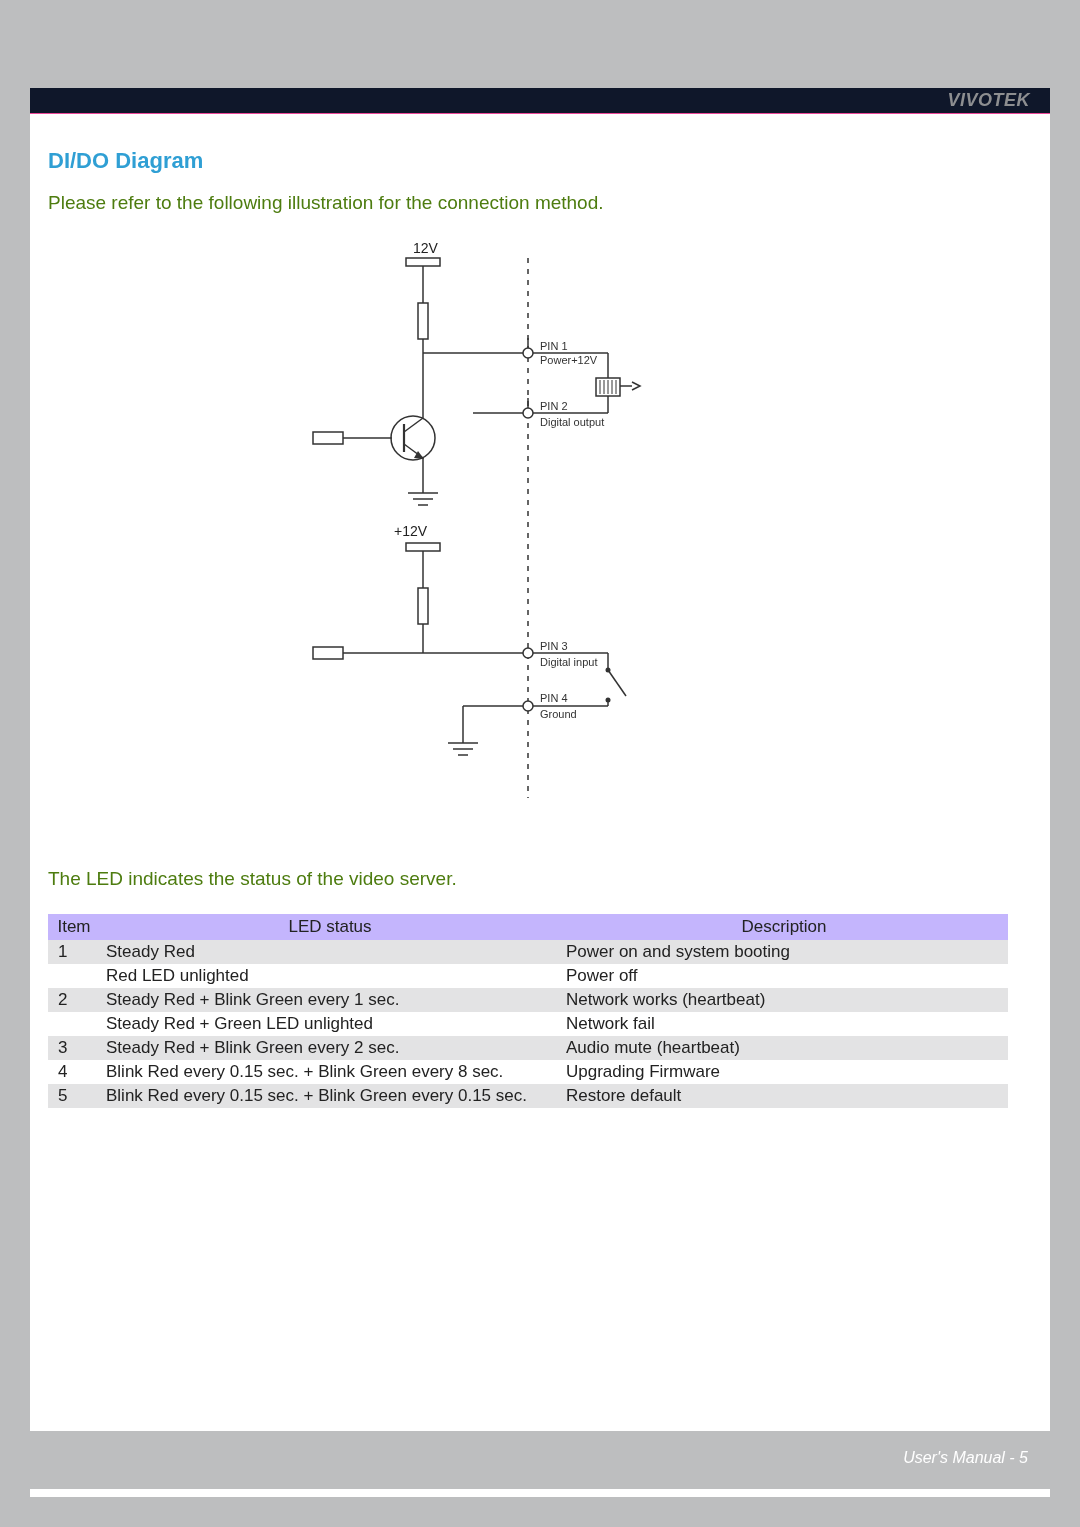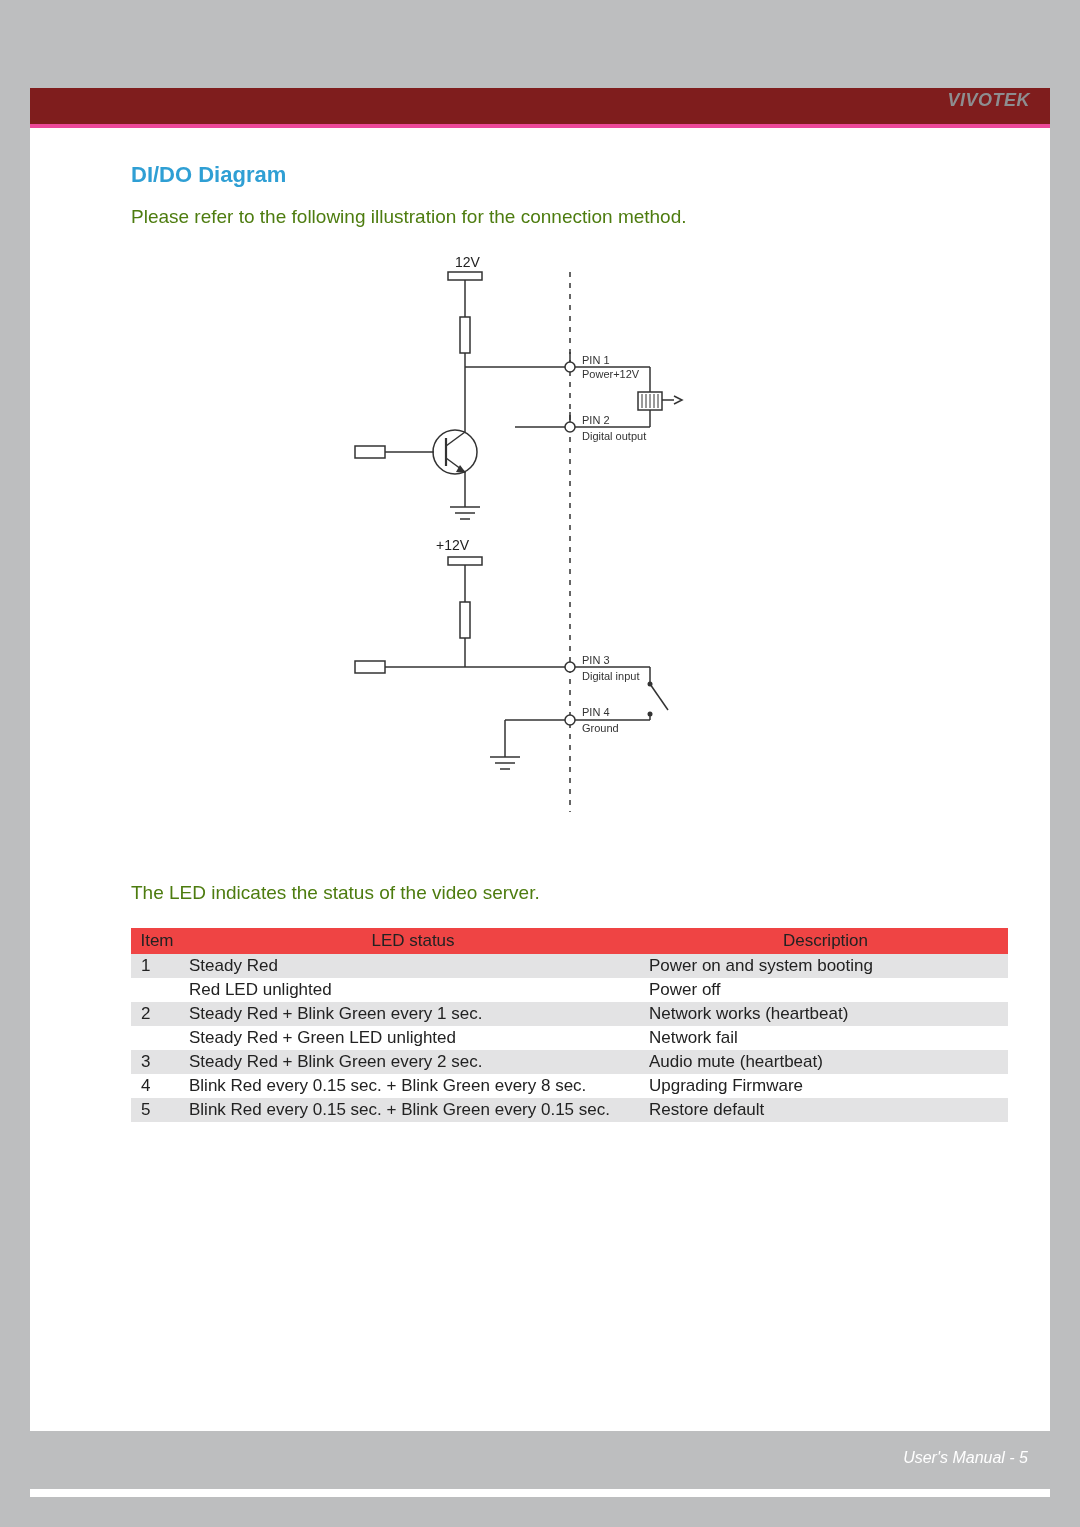--- a/index.html
+++ b/index.html
@@ -17,37 +17,36 @@
     right: 30px;
     bottom: 30px;
     background: #ffffff;
   }
   .top-grey {
     height: 58px;
     background: #bdbebf;
   }
   .header-band {
     position: relative;
-    height: 40px;
-    background: #7f1d1d;
-    border-bottom: 4px solid #ec4899;
+    height: 26px;
+    background: #0f172a;
+    border-bottom: 1px solid #ec4899;
   }
   .brand {
     position: absolute;
     right: 20px;
     top: 2px;
     font-style: italic;
     font-weight: bold;
     color: #8d8e90;
     font-size: 18px;
     letter-spacing: 0.5px;
   }
   .content {
-    padding: 34px 42px 0 64px;
-    margin-left: 37px;
+    padding: 34px 42px 0 18px;
   }
   h2.section {
     color: #2f9fd4;
     font-size: 22px;
     font-weight: bold;
     margin-bottom: 18px;
   }
   p.body {
     color: #4d7c0f;
     font-size: 19px;
@@ -62,21 +61,21 @@
 
   .status-section { margin-top: 10px; }
 
   table.led {
     width: 100%;
     border-collapse: collapse;
     font-size: 17px;
     color: #222;
   }
   table.led th {
-    background: #ef4444;
+    background: #c4b5fd;
     font-weight: normal;
     text-align: center;
     padding: 3px 6px;
   }
   table.led th.item-col { width: 52px; }
   table.led th.status-col { width: 460px; }
   table.led td {
     padding: 2px 6px;
     vertical-align: top;
   }

